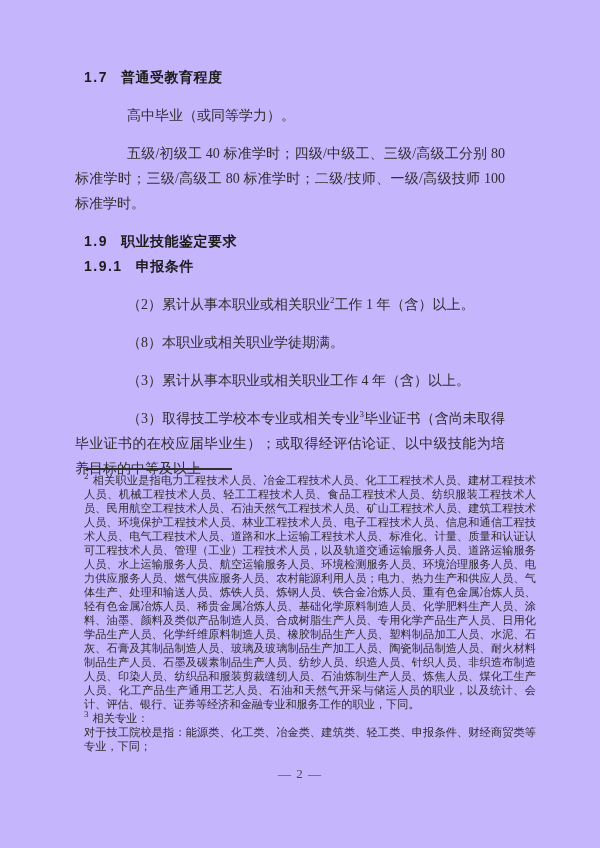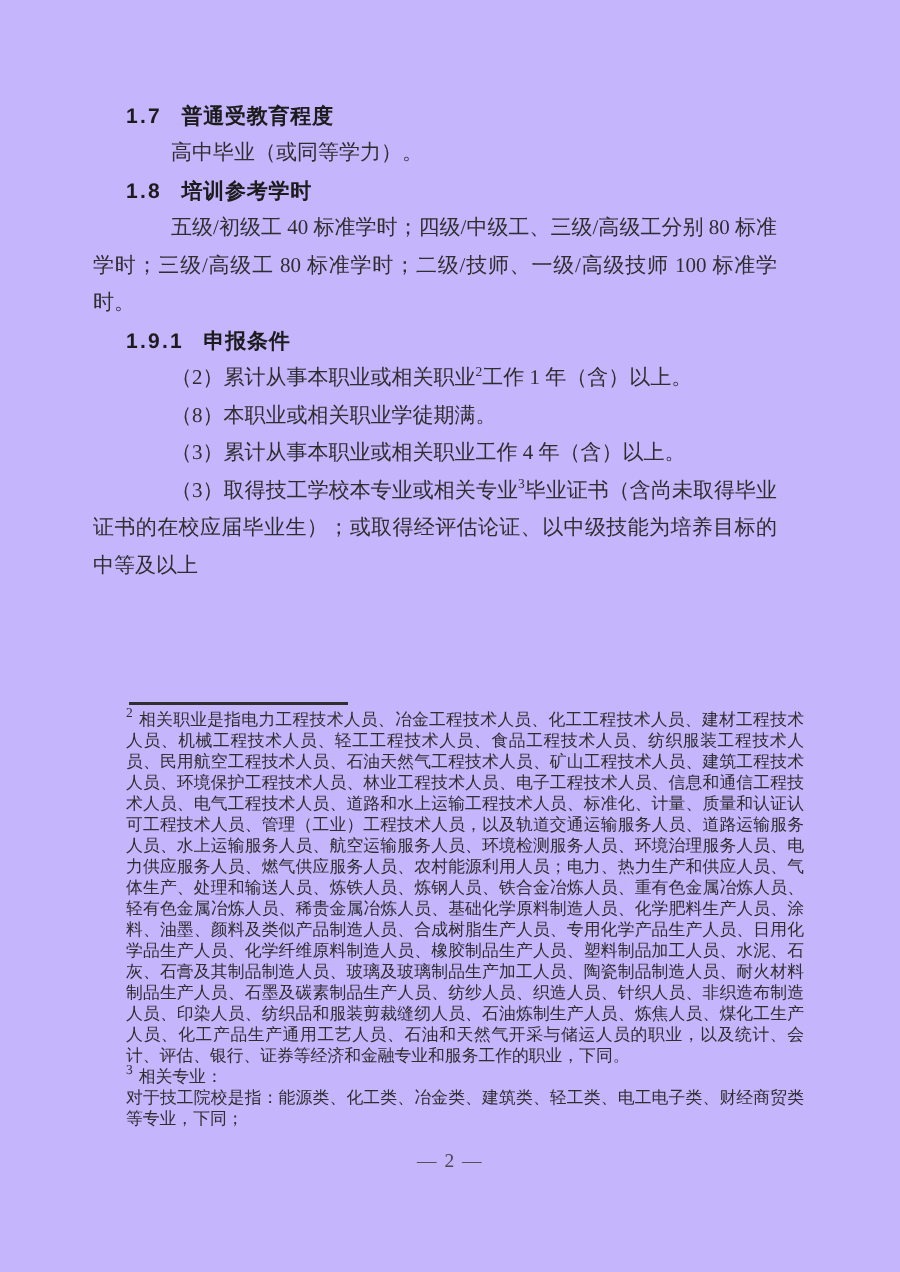--- a/index.html
+++ b/index.html
@@ -23,21 +23,21 @@
     font-family:"Liberation Sans","DejaVu Sans",sans-serif;
     font-weight:bold;
     color:#1c1c1c;
     font-size:14px;
     line-height:25px;
     margin:0 0 0 22px;
     text-align:left;
     letter-spacing:0.5px;
   }
   .sec-heading .sec-num{margin-right:13px;letter-spacing:1.5px;}
-  .para{margin:0;text-indent:52px;}
+  .para{margin:13px;text-indent:52px;}
   .para sup, .fn sup{
     font-size:9px;
     line-height:0;
     vertical-align:super;
   }
   .footnotes{
     position:absolute;
     left:84px;top:468px;
     width:452px;
     font-size:11.2px;
@@ -66,42 +66,42 @@
 <body>
 
 <div class="page">
 
   <div class="content">
 
     <p class="sec-heading"><span class="sec-num">1.7</span><span>普通受教育程度</span></p>
 
     <p class="para">高中毕业（或同等学力）。</p>
 
-    <p class="sec-heading"><span class="sec-num">1.8</span><span>培训参考学时</span></p>
 
     <p class="para">五级/初级工 40 标准学时；四级/中级工、三级/高级工分别 80 标准学时；三级/高级工 80 标准学时；二级/技师、一级/高级技师 100 标准学时。</p>
 
+    <p class="sec-heading"><span class="sec-num">1.9</span><span>职业技能鉴定要求</span></p>
 
     <p class="sec-heading"><span class="sec-num">1.9.1</span><span>申报条件</span></p>
 
 
     <p class="para"><span>（2）累计从事本职业或相关职业</span><sup>2</sup><span>工作 1 年（含）以上。</span></p>
 
     <p class="para">（8）本职业或相关职业学徒期满。</p>
 
 
 
     <p class="para">（3）累计从事本职业或相关职业工作 4 年（含）以上。</p>
 
     <p class="para"><span>（3）取得技工学校本专业或相关专业</span><sup>3</sup><span>毕业证书（含尚未取得毕业证书的在校应届毕业生）；或取得经评估论证、以中级技能为培养目标的中等及以上</span></p>
 
   </div>
 
   <div class="footnotes">
     <div class="fn-rule"></div>
     <p class="fn"><sup>2</sup><span>相关职业是指电力工程技术人员、冶金工程技术人员、化工工程技术人员、建材工程技术人员、机械工程技术人员、轻工工程技术人员、食品工程技术人员、纺织服装工程技术人员、民用航空工程技术人员、石油天然气工程技术人员、矿山工程技术人员、建筑工程技术人员、环境保护工程技术人员、林业工程技术人员、电子工程技术人员、信息和通信工程技术人员、电气工程技术人员、道路和水上运输工程技术人员、标准化、计量、质量和认证认可工程技术人员、管理（工业）工程技术人员，以及轨道交通运输服务人员、道路运输服务人员、水上运输服务人员、航空运输服务人员、环境检测服务人员、环境治理服务人员、电力供应服务人员、燃气供应服务人员、农村能源利用人员；电力、热力生产和供应人员、气体生产、处理和输送人员、炼铁人员、炼钢人员、铁合金冶炼人员、重有色金属冶炼人员、轻有色金属冶炼人员、稀贵金属冶炼人员、基础化学原料制造人员、化学肥料生产人员、涂料、油墨、颜料及类似产品制造人员、合成树脂生产人员、专用化学产品生产人员、日用化学品生产人员、化学纤维原料制造人员、橡胶制品生产人员、塑料制品加工人员、水泥、石灰、石膏及其制品制造人员、玻璃及玻璃制品生产加工人员、陶瓷制品制造人员、耐火材料制品生产人员、石墨及碳素制品生产人员、纺纱人员、织造人员、针织人员、非织造布制造人员、印染人员、纺织品和服装剪裁缝纫人员、石油炼制生产人员、炼焦人员、煤化工生产人员、化工产品生产通用工艺人员、石油和天然气开采与储运人员的职业，以及统计、会计、评估、银行、证券等经济和金融专业和服务工作的职业，下同。</span></p>
     <p class="fn"><sup>3</sup><span>相关专业：</span></p>
-    <p class="fn">对于技工院校是指：能源类、化工类、冶金类、建筑类、轻工类、电工电子类、财经商贸类等专业，下同；</p>
+    <p class="fn">对于技工院校是指：能源类、化工类、冶金类、建筑类、轻工类、申报条件、财经商贸类等专业，下同；</p>
   </div>
 
   <div class="page-number">— 2 —</div>
 
 </div>
 
 </body></html>

